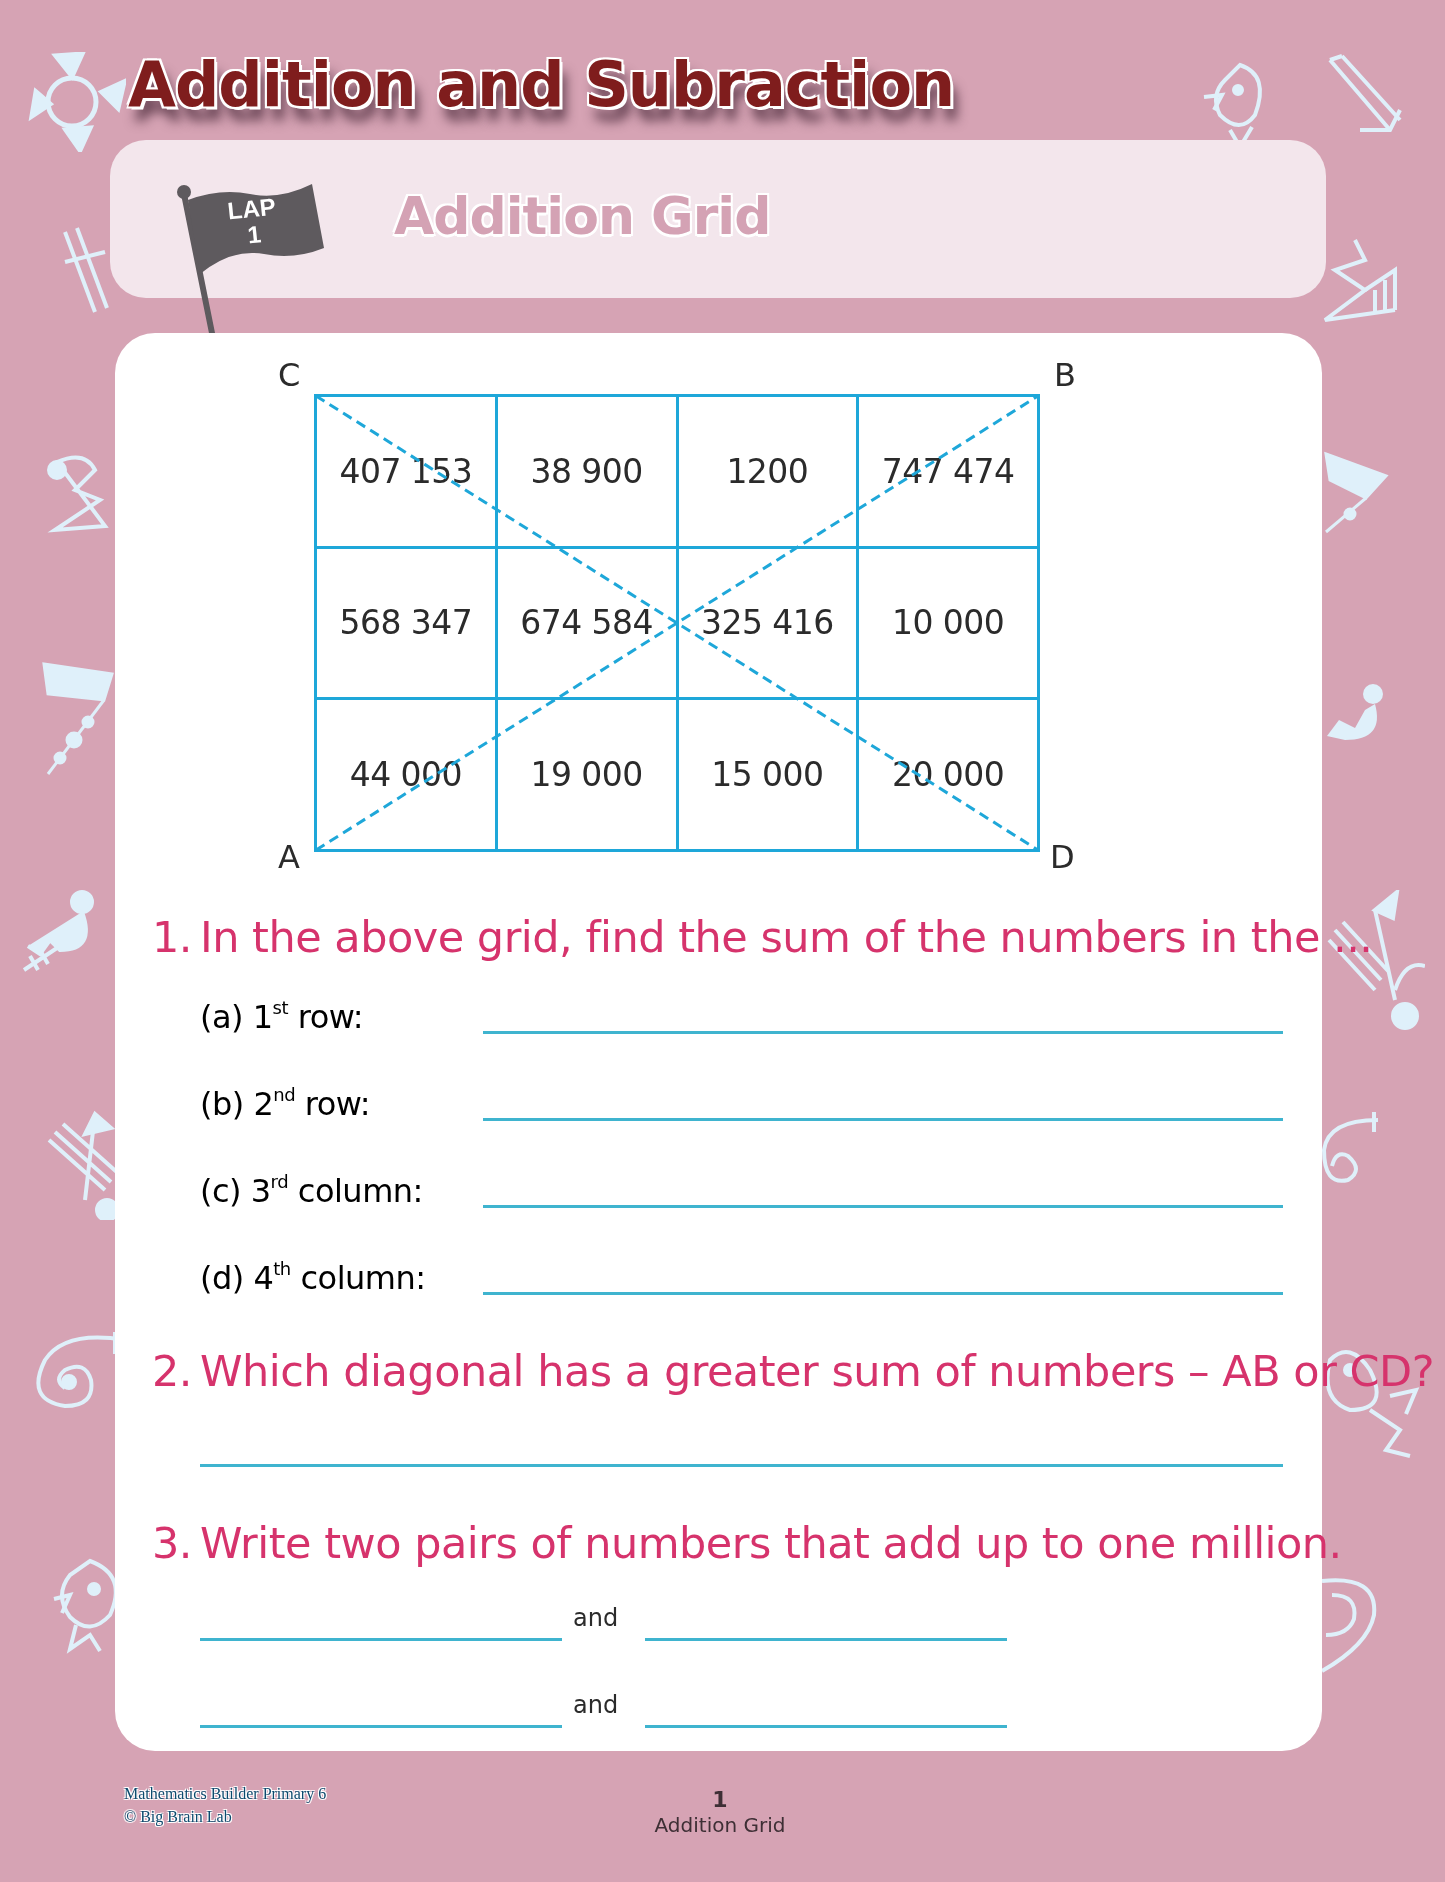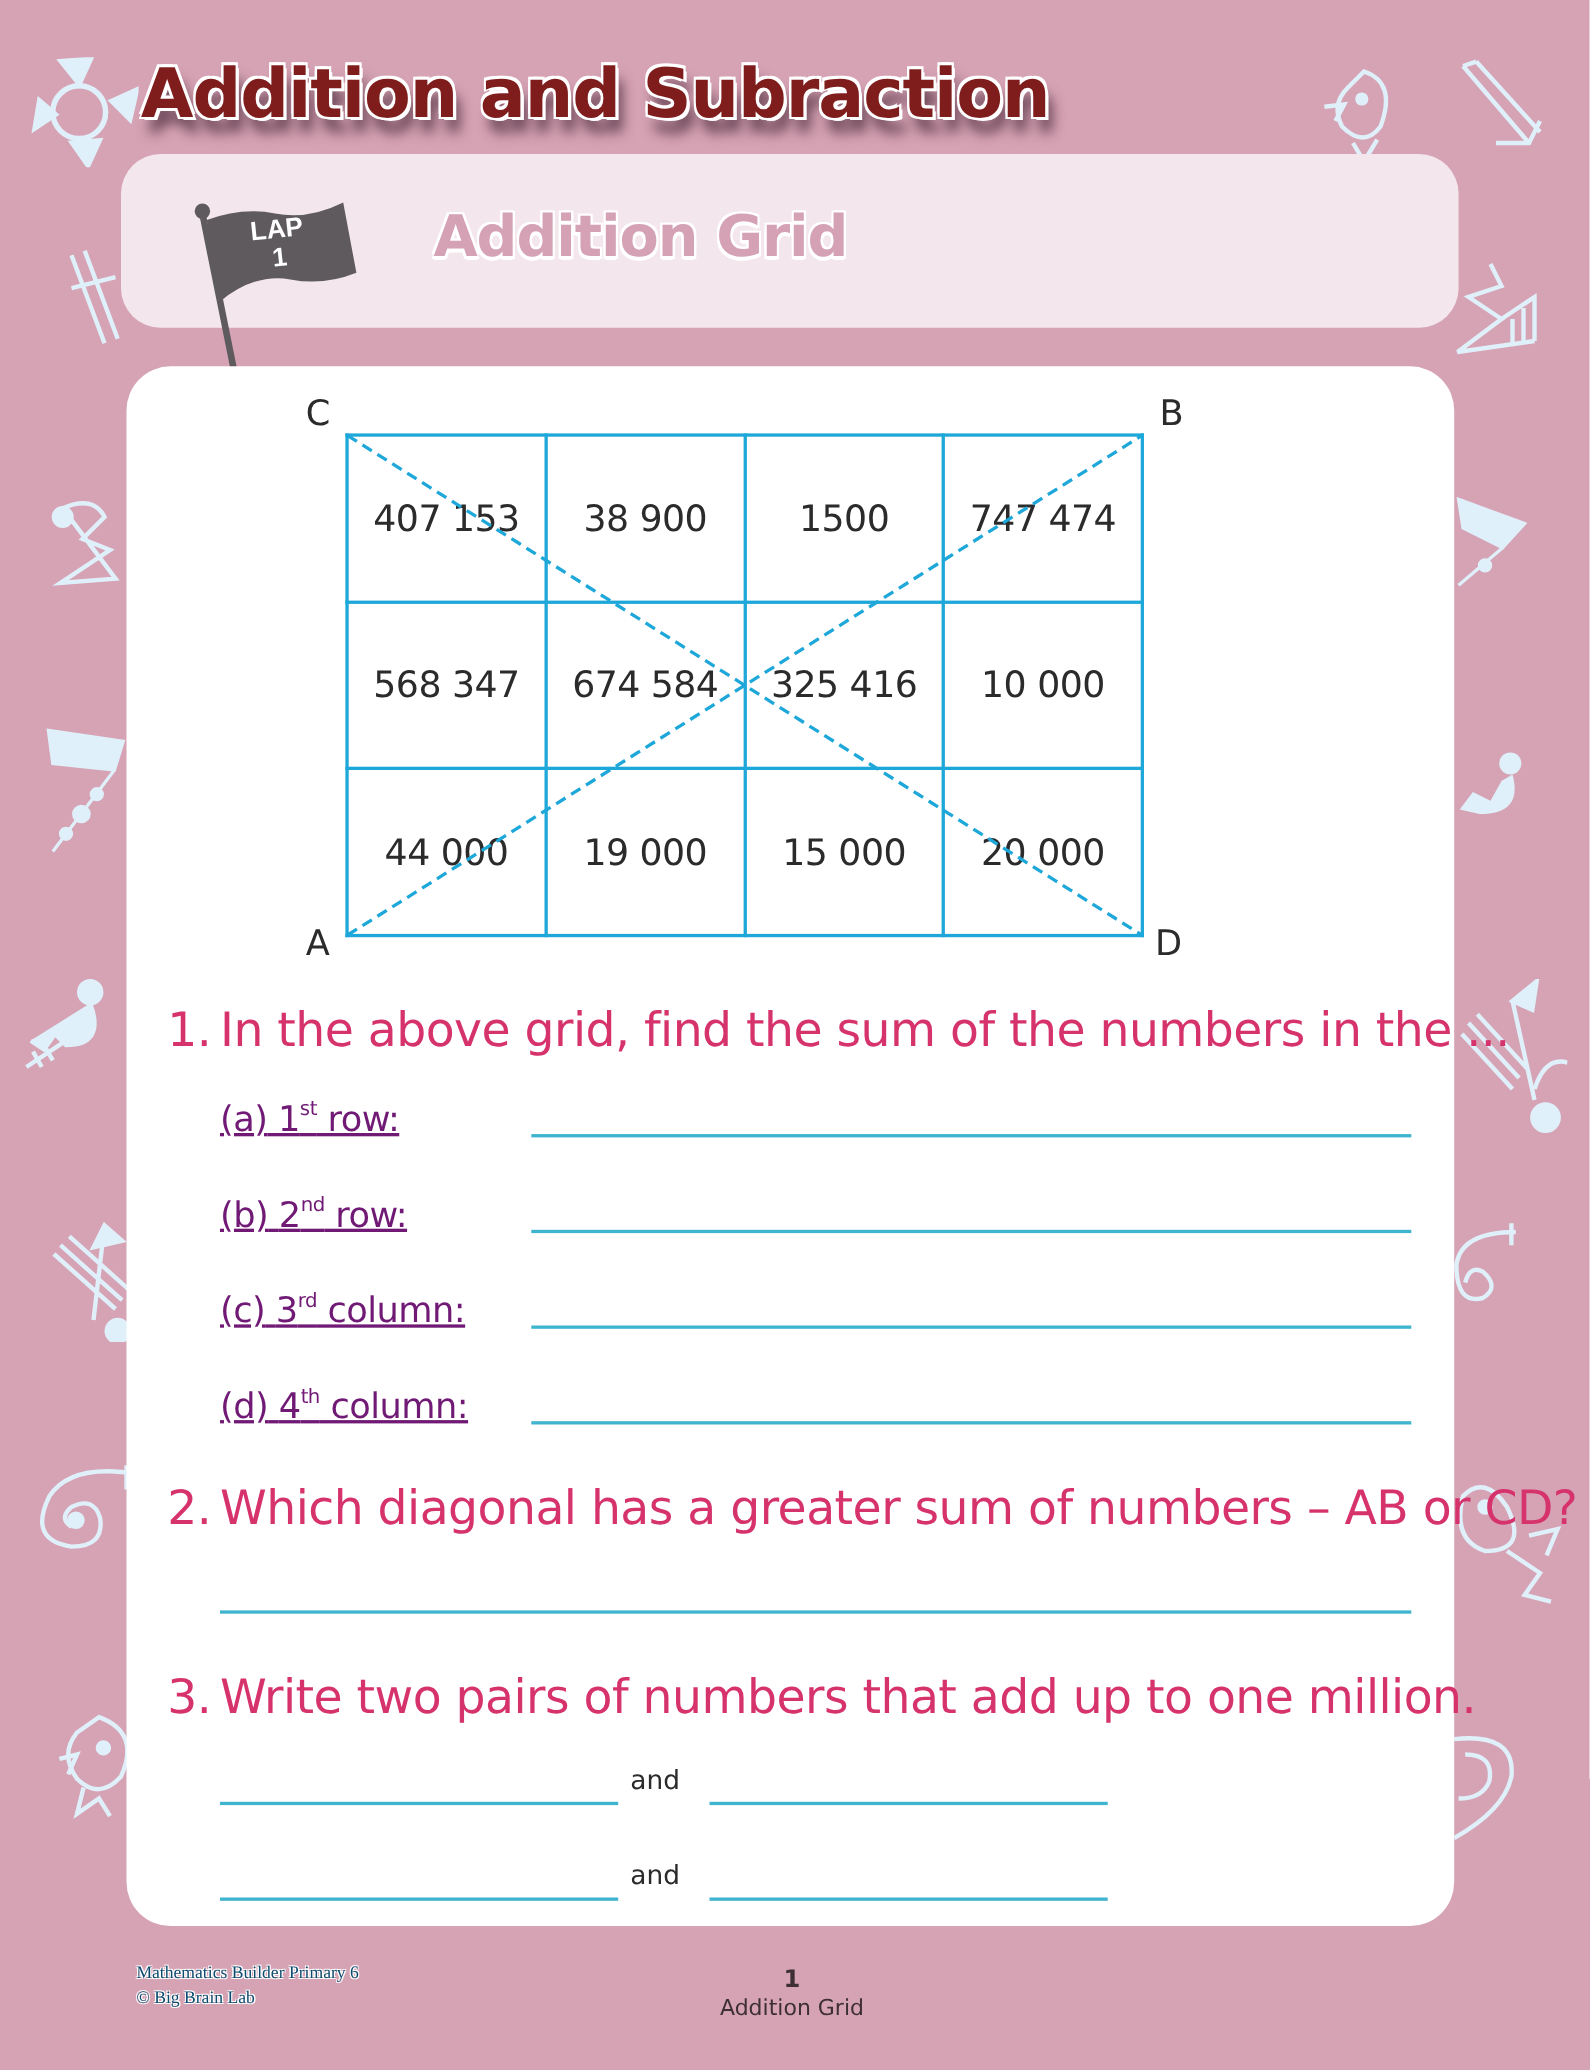--- a/index.html
+++ b/index.html
@@ -64,22 +64,22 @@
   .diag { position: absolute; left: 0; top: 0; width: 726px; height: 458px; pointer-events: none; }
   .corner { position: absolute; font-size: 32px; color: #2b2b2b; font-family: "DejaVu Sans", sans-serif; }
 
   
   .q {
     position: absolute; color: #d6336c; font-size: 43px;
     font-family: "DejaVu Sans", sans-serif; letter-spacing: -0.5px; white-space: nowrap;
   }
   .q .num { display: inline-block; width: 48px; }
   .sub {
-    position: absolute; left: 200px; color: #701a75; font-size: 32px;
-    font-family: "DejaVu Sans", sans-serif; letter-spacing: -0.5px; white-space: nowrap; text-decoration: underline;
+    position: absolute; left: 200px; color: #000000; font-size: 32px;
+    font-family: "DejaVu Sans", sans-serif; letter-spacing: -0.5px; white-space: nowrap;
   }
   .sub sup { font-size: 18px; vertical-align: 14px; line-height: 0; }
   .line { position: absolute; height: 3px; background: #3fb4cf; }
   .and-text {
     position: absolute; color: #2b2b2b; font-size: 24px;
     font-family: "DejaVu Sans", sans-serif;
   }
 
   
   .footer-left {
@@ -242,21 +242,21 @@
 <span class="corner" style="left:1054px;top:356px;">B</span>
 <span class="corner" style="left:278px;top:838px;">A</span>
 <span class="corner" style="left:1050px;top:838px;">D</span>
 
 <div class="grid-wrap">
   <table class="grid-table">
     <tbody>
         <tr>
       <td>407 153</td>
       <td>38 900</td>
-      <td>1500</td>
+      <td>1200</td>
       <td>747 474</td>
     </tr>
     <tr>
       <td>568 347</td>
       <td>674 584</td>
       <td>325 416</td>
       <td>10 000</td>
     </tr>
     <tr>
       <td>44 000</td>

